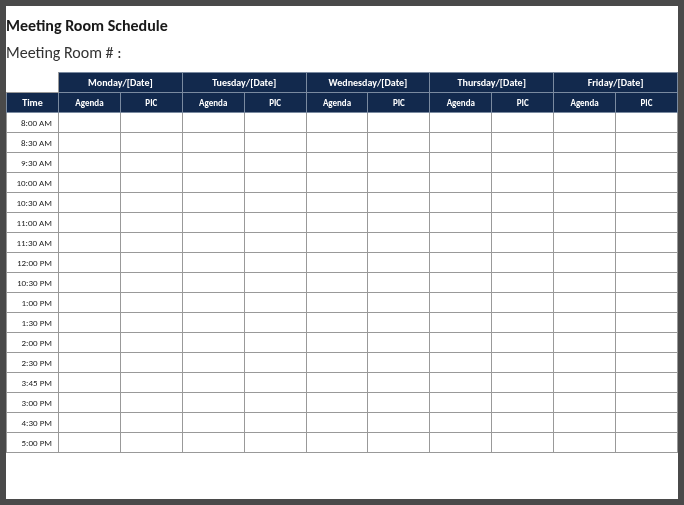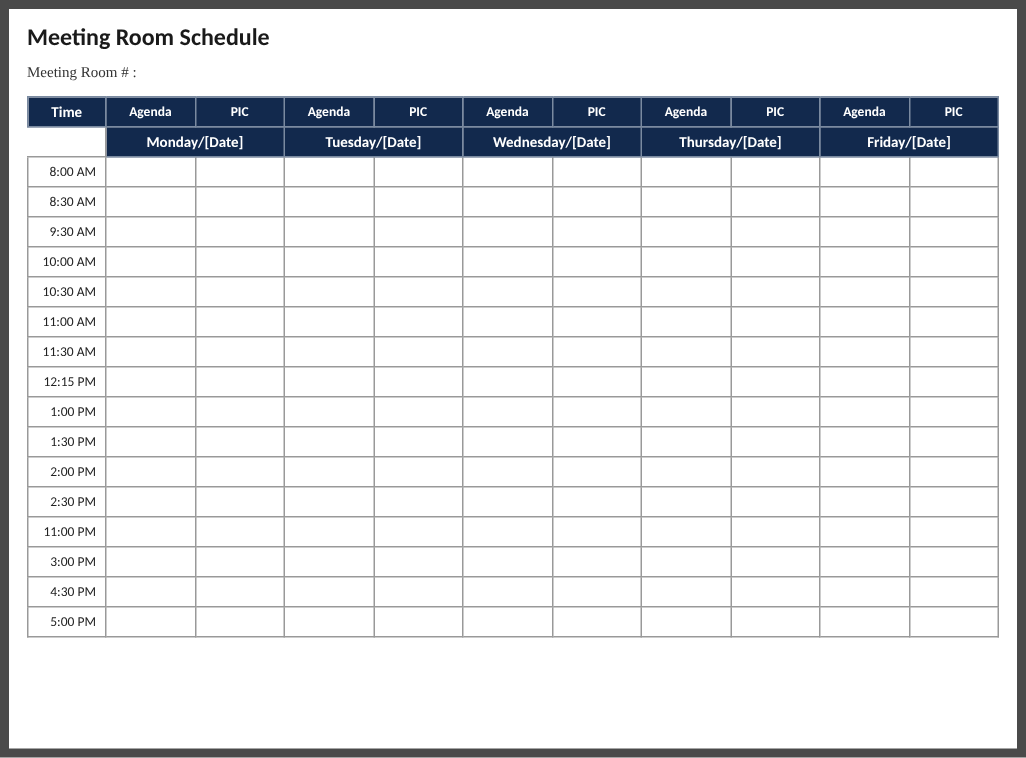--- a/index.html
+++ b/index.html
@@ -8,33 +8,32 @@
     background: #4a4a4a;
     width: 684px;
     height: 505px;
     padding: 6px;
     overflow: hidden;
   }
   .page {
     background: #fff;
     width: 100%;
     height: 100%;
-    padding: 10px 12px;
+    padding: 10px 0;
   }
   .title {
     font-size: 16px;
     font-weight: bold;
     color: #1a1a1a;
     margin-bottom: 8px;
   }
   .sublabel {
-    font-size: 10px;
+    font-size: 16px;
     color: #333;
     margin-bottom: 10px;
-    font-family: Liberation Serif, serif;
   }
   table {
     border-collapse: collapse;
     width: 100%;
     table-layout: fixed;
   }
   th, td {
     border: 1px solid #999;
     font-size: 9px;
     vertical-align: middle;
@@ -100,40 +99,40 @@
         <col class="data-col">
       <col class="data-col">
         <col class="data-col">
       <col class="data-col">
         <col class="data-col">
       <col class="data-col">
         <col class="data-col">
     </colgroup>
     <thead>
       <tr>
-        <th class="time-header">Time</th>
-        <th class="sub-header">Agenda</th>
-        <th class="sub-header">PIC</th>
-        <th class="sub-header">Agenda</th>
-        <th class="sub-header">PIC</th>
-        <th class="sub-header">Agenda</th>
-        <th class="sub-header">PIC</th>
-        <th class="sub-header">Agenda</th>
-        <th class="sub-header">PIC</th>
-        <th class="sub-header">Agenda</th>
-        <th class="sub-header">PIC</th>
-      </tr>
-      <tr>
         <th class="corner"></th>
         <th class="day-header" colspan="2">Monday/[Date]</th>
         <th class="day-header" colspan="2">Tuesday/[Date]</th>
         <th class="day-header" colspan="2">Wednesday/[Date]</th>
         <th class="day-header" colspan="2">Thursday/[Date]</th>
         <th class="day-header" colspan="2">Friday/[Date]</th>
       </tr>
+      <tr>
+        <th class="time-header">Time</th>
+        <th class="sub-header">Agenda</th>
+        <th class="sub-header">PIC</th>
+        <th class="sub-header">Agenda</th>
+        <th class="sub-header">PIC</th>
+        <th class="sub-header">Agenda</th>
+        <th class="sub-header">PIC</th>
+        <th class="sub-header">Agenda</th>
+        <th class="sub-header">PIC</th>
+        <th class="sub-header">Agenda</th>
+        <th class="sub-header">PIC</th>
+      </tr>
     </thead>
     <tbody>
       <tr>
           <td class="time-cell">8:00 AM</td>
           <td class="data-cell"></td>
           <td class="data-cell"></td>
           <td class="data-cell"></td>
           <td class="data-cell"></td>
           <td class="data-cell"></td>
           <td class="data-cell"></td>
@@ -214,21 +213,34 @@
           <td class="data-cell"></td>
           <td class="data-cell"></td>
           <td class="data-cell"></td>
           <td class="data-cell"></td>
           <td class="data-cell"></td>
           <td class="data-cell"></td>
           <td class="data-cell"></td>
           <td class="data-cell"></td>
         </tr>
       <tr>
-          <td class="time-cell">12:15 PM</td>
+          <td class="time-cell">12:00 PM</td>
+          <td class="data-cell"></td>
+          <td class="data-cell"></td>
+          <td class="data-cell"></td>
+          <td class="data-cell"></td>
+          <td class="data-cell"></td>
+          <td class="data-cell"></td>
+          <td class="data-cell"></td>
+          <td class="data-cell"></td>
+          <td class="data-cell"></td>
+          <td class="data-cell"></td>
+        </tr>
+      <tr>
+          <td class="time-cell">10:30 PM</td>
           <td class="data-cell"></td>
           <td class="data-cell"></td>
           <td class="data-cell"></td>
           <td class="data-cell"></td>
           <td class="data-cell"></td>
           <td class="data-cell"></td>
           <td class="data-cell"></td>
           <td class="data-cell"></td>
           <td class="data-cell"></td>
           <td class="data-cell"></td>
@@ -279,21 +291,21 @@
           <td class="data-cell"></td>
           <td class="data-cell"></td>
           <td class="data-cell"></td>
           <td class="data-cell"></td>
           <td class="data-cell"></td>
           <td class="data-cell"></td>
           <td class="data-cell"></td>
           <td class="data-cell"></td>
         </tr>
       <tr>
-          <td class="time-cell">11:00 PM</td>
+          <td class="time-cell">3:45 PM</td>
           <td class="data-cell"></td>
           <td class="data-cell"></td>
           <td class="data-cell"></td>
           <td class="data-cell"></td>
           <td class="data-cell"></td>
           <td class="data-cell"></td>
           <td class="data-cell"></td>
           <td class="data-cell"></td>
           <td class="data-cell"></td>
           <td class="data-cell"></td>

